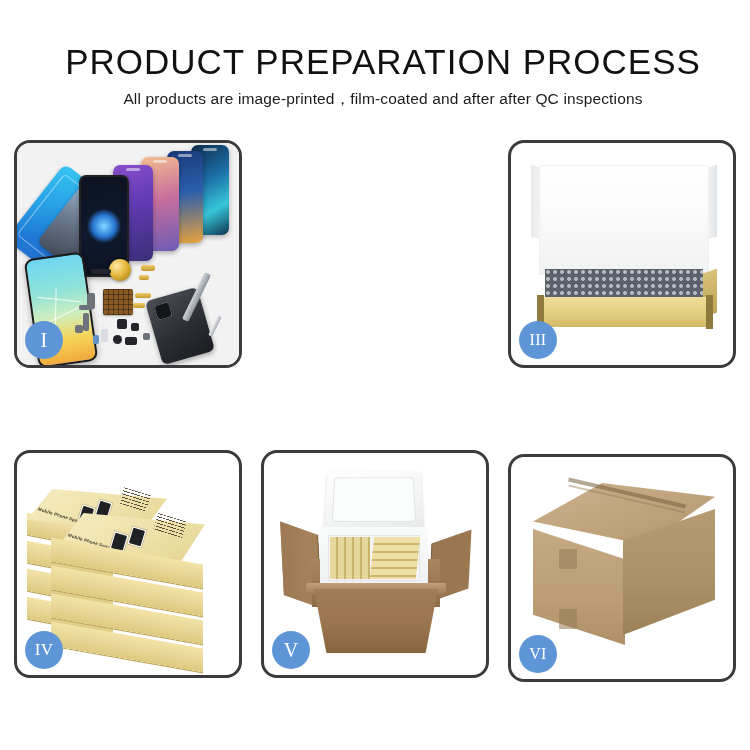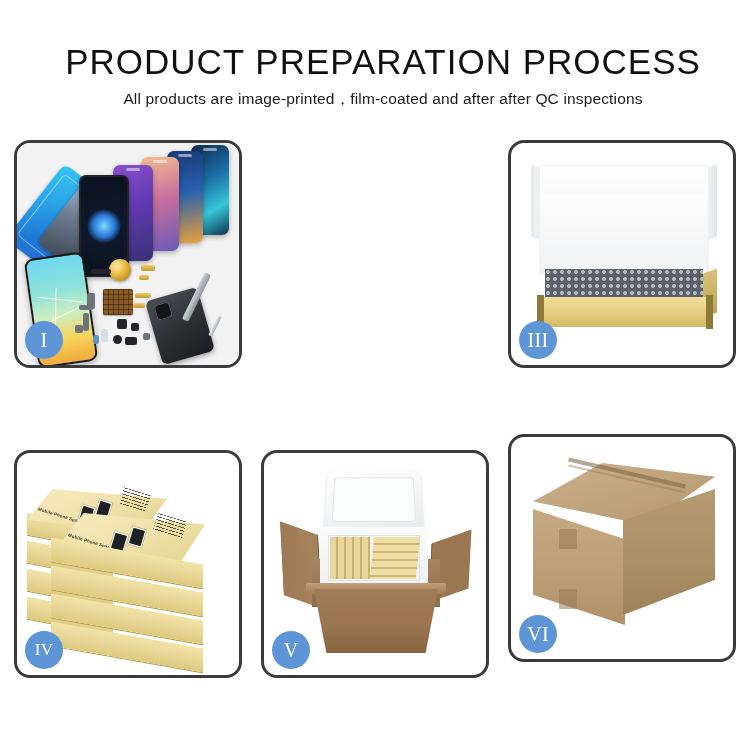--- a/index.html
+++ b/index.html
@@ -61,21 +61,21 @@
     border-radius: 16px;
     background: #ffffff;
     box-sizing: border-box;
     overflow: hidden;
   }
   .p1 { left: 14px;  top: 140px; }
   .p2 { left: 261px; top: 140px; }
   .p3 { left: 508px; top: 140px; }
   .p4 { left: 14px;  top: 450px; }
   .p5 { left: 261px; top: 450px; }
-  .p6 { left: 508px; top: 434px; }
+  .p6 { left: 508px; top: 454px; }
 
   .stage {
     position: absolute;
     left: 0; top: 0; right: 0; bottom: 0;
     overflow: hidden;
   }
 
   
   .badge {
     position: absolute;
@@ -87,21 +87,21 @@
     background: #5d95d6;
     color: #ffffff;
     font-family: "Liberation Serif", serif;
     font-size: 20px;
     line-height: 38px;
     text-align: center;
     letter-spacing: 0.3px;
     z-index: 40;
   }
   .badge.wide { font-size: 17px; }
-  .badge.xwide { font-size: 20px; }
+  .badge.xwide { font-size: 16px; }
 
   
   .collage-bg {
     position: absolute;
     left: 0; top: 0; width: 100%; height: 100%;
     background: #f2f2f3;
   }
   
   .film {
     position: absolute;

